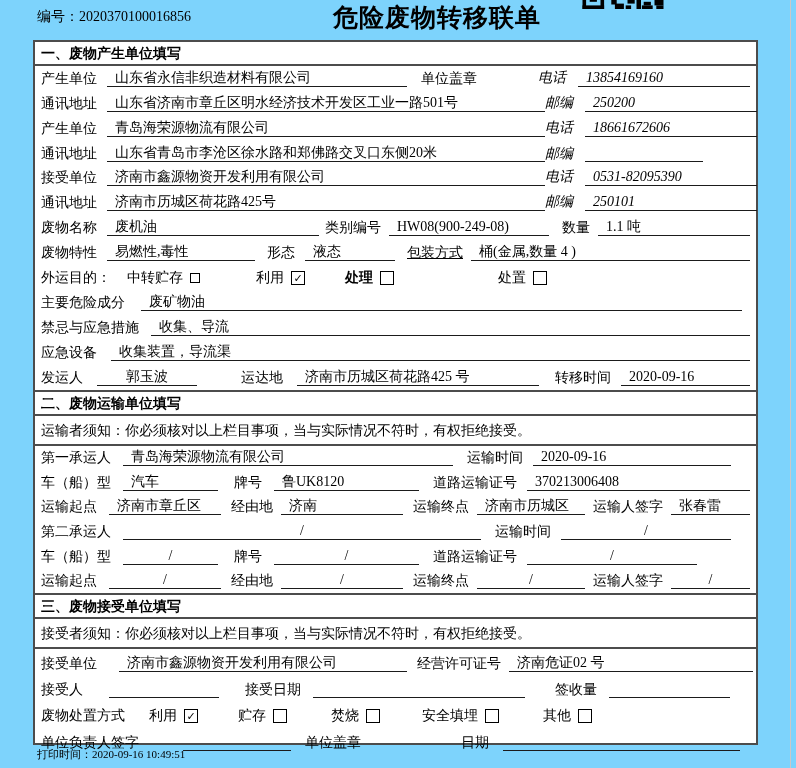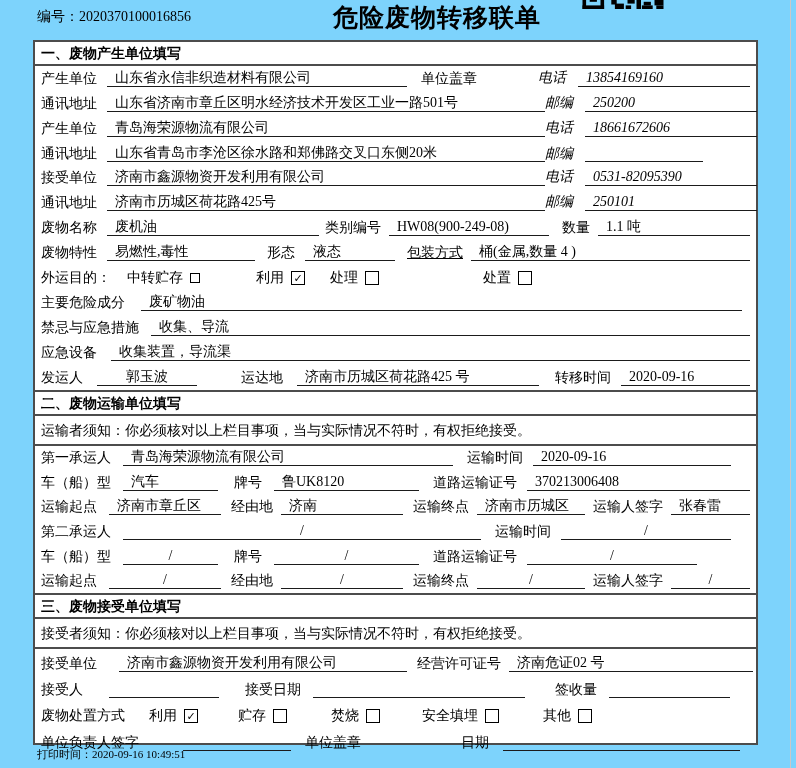--- a/index.html
+++ b/index.html
@@ -156,21 +156,21 @@
     <div class="frow">
       <span class="lbl">外运目的：</span>
       <span class="opt" style="margin-left:16px;">
         <span class="lbl">中转贮存</span>
         <span class="cb sm"></span>
       </span>
       <span class="opt" style="margin-left:56px;">
         <span class="lbl">利用</span>
         <span class="cb">✓</span>
       </span>
-      <span class="opt" style="margin-left:25px;">
+      <span class="opt" style="margin-left:40px;font-weight:bold;">
         <span class="lbl">处理</span>
         <span class="cb"></span>
       </span>
       <span class="opt" style="margin-left:104px;">
         <span class="lbl">处置</span>
         <span class="cb"></span>
       </span>
     </div>
 
     <div class="frow">

